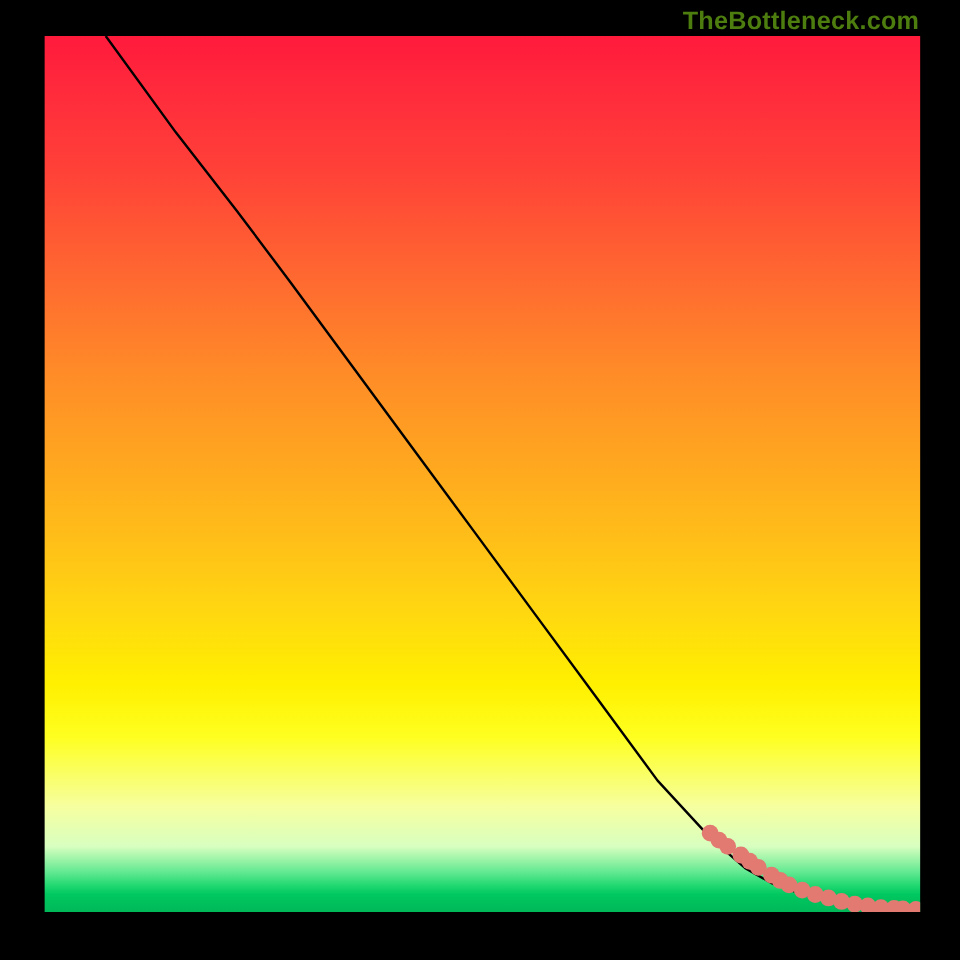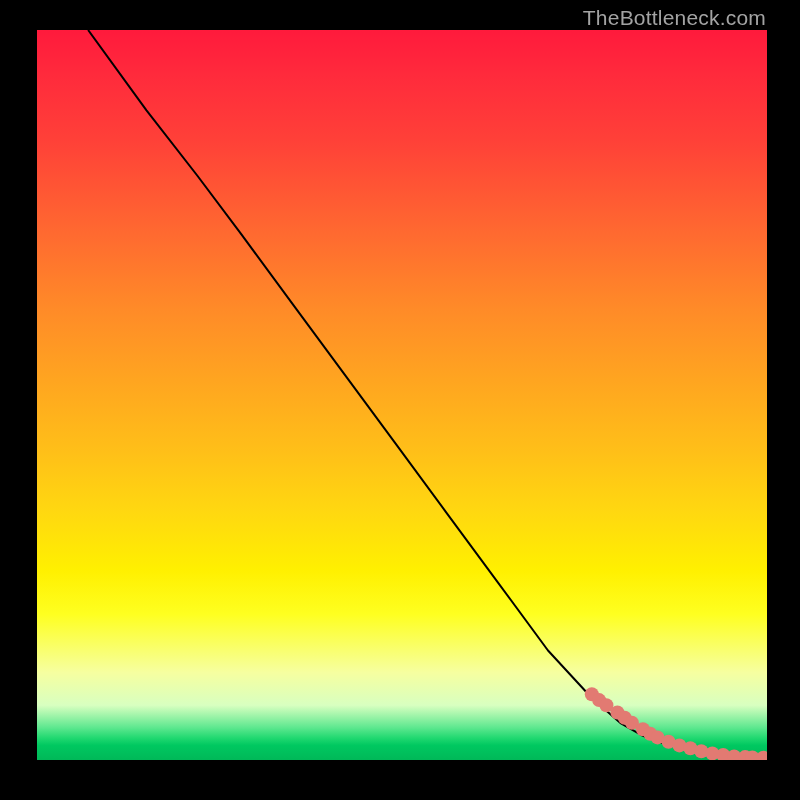--- a/index.html
+++ b/index.html
@@ -47,23 +47,23 @@
       #60e890 95.5%,
       #20d870 97%,
       #00c860 98%,
       #00b858 100%
     );
   }
   .attribution {
     position: absolute;
     top: 6px;
     right: 34px;
-    color: #a3a3a3;
+    color: #4d7c0f;
     font-size: 21px;
-    font-weight: 400;
+    font-weight: 700;
     letter-spacing: 0.2px;
   }
   svg.overlay {
     position: absolute;
     left: 0;
     top: 0;
     width: 730px;
     height: 730px;
   }
   .curve {

